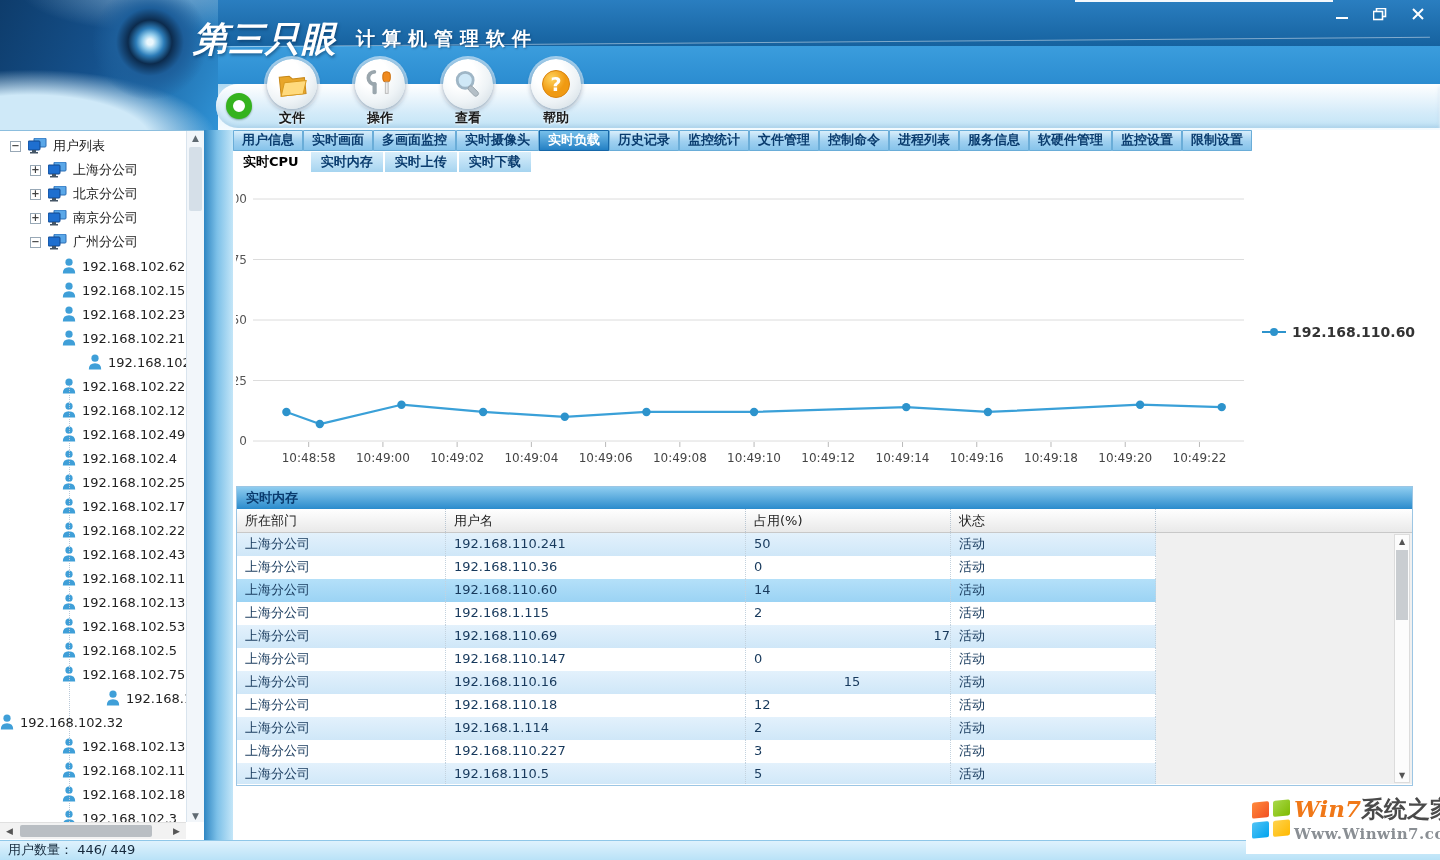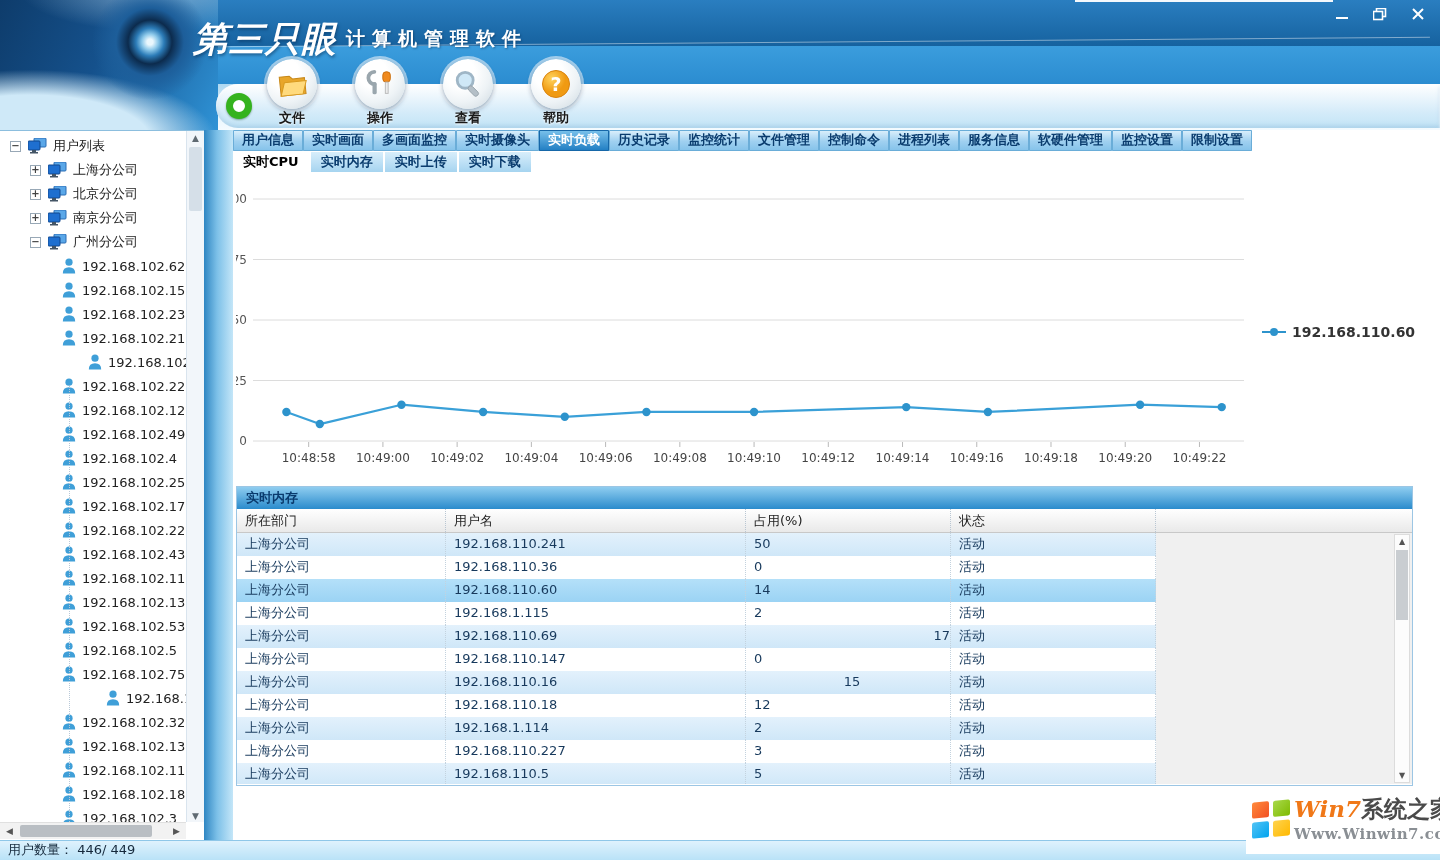--- a/index.html
+++ b/index.html
@@ -17,21 +17,21 @@
   .top-accent{position:absolute;left:1075px;top:0;width:258px;height:2px;background:#fff;opacity:.95;}
   .eye-art{position:absolute;left:0;top:0;width:218px;height:130px;
     background:
       radial-gradient(circle at 150px 42px,#eaf7fd 0 3px,#8ec9ea 8px,#2c7cb8 14px,#0c2b4d 22px,#1d5e9a 34px,rgba(29,94,154,0) 58px),
       radial-gradient(ellipse 240px 90px at 30px 140px,#cfe9f8 0 50%,rgba(207,233,248,0) 78%),
       radial-gradient(ellipse 200px 60px at 160px -10px,rgba(200,230,250,.55),rgba(200,230,250,0) 70%),
       linear-gradient(115deg,#0e3c6b 0%,#15518c 45%,#2f93d6 100%);}
   .logo{position:absolute;left:193px;top:16px;white-space:nowrap;}
   .logo-main{font-size:35px;font-weight:bold;color:#fff;font-style:italic;letter-spacing:1px;
              text-shadow:1px 2px 3px rgba(10,50,90,.55);}
-  .logo-sub{font-size:19px;font-weight:bold;color:#fff;letter-spacing:7px;margin-left:4px;
+  .logo-sub{font-size:19px;font-weight:bold;color:#fff;letter-spacing:7px;margin-left:14px;
             text-shadow:1px 1px 2px rgba(10,50,90,.5);vertical-align:6px;}
   .win-controls{position:absolute;top:3px;right:8px;display:flex;gap:10px;}
   .wc{width:28px;height:22px;display:flex;align-items:center;justify-content:center;color:#fff;cursor:pointer;}
   .wc svg{display:block;}
   
   .toolbar-band{position:absolute;left:216px;top:84px;right:0;height:44px;border-radius:24px 0 0 24px;
                 background:linear-gradient(#ffffff,#d4ebf9 65%,#c2e4f6);
                 box-shadow:inset 0 2px 3px rgba(255,255,255,.9), inset 0 -2px 4px rgba(120,170,205,.35);}
   .green-ring{position:absolute;left:226px;top:93px;width:26px;height:26px;border:7px solid #35b31e;
               border-radius:50%;background:#fff;box-shadow:0 1px 2px rgba(0,60,20,.4);cursor:pointer;}
@@ -420,21 +420,21 @@
         </div>
         <div class="trow" style="padding-left: 62px; margin-left: 44px;">
           <span class="ticon">
             <svg width="14" height="16" viewBox="0 0 14 16">
               <circle cx="7" cy="4.2" r="3.6" fill="#3f9fd8"></circle>
               <path d="M0.8 15.5 q0 -6.3 6.2 -6.3 q6.2 0 6.2 6.3z" fill="#3f9fd8"></path>
             </svg>
           </span>
           <span>192.168.102.27</span>
         </div>
-        <div class="trow" style="padding-left: 62px; text-align: center;">
+        <div class="trow" style=" text-align: center;">
           <span class="ticon">
             <svg width="14" height="16" viewBox="0 0 14 16">
               <circle cx="7" cy="4.2" r="3.6" fill="#3f9fd8"></circle>
               <path d="M0.8 15.5 q0 -6.3 6.2 -6.3 q6.2 0 6.2 6.3z" fill="#3f9fd8"></path>
             </svg>
           </span>
           <span>192.168.102.32</span>
         </div>
         <div class="trow" style="padding-left: 62px;">
           <span class="ticon">

